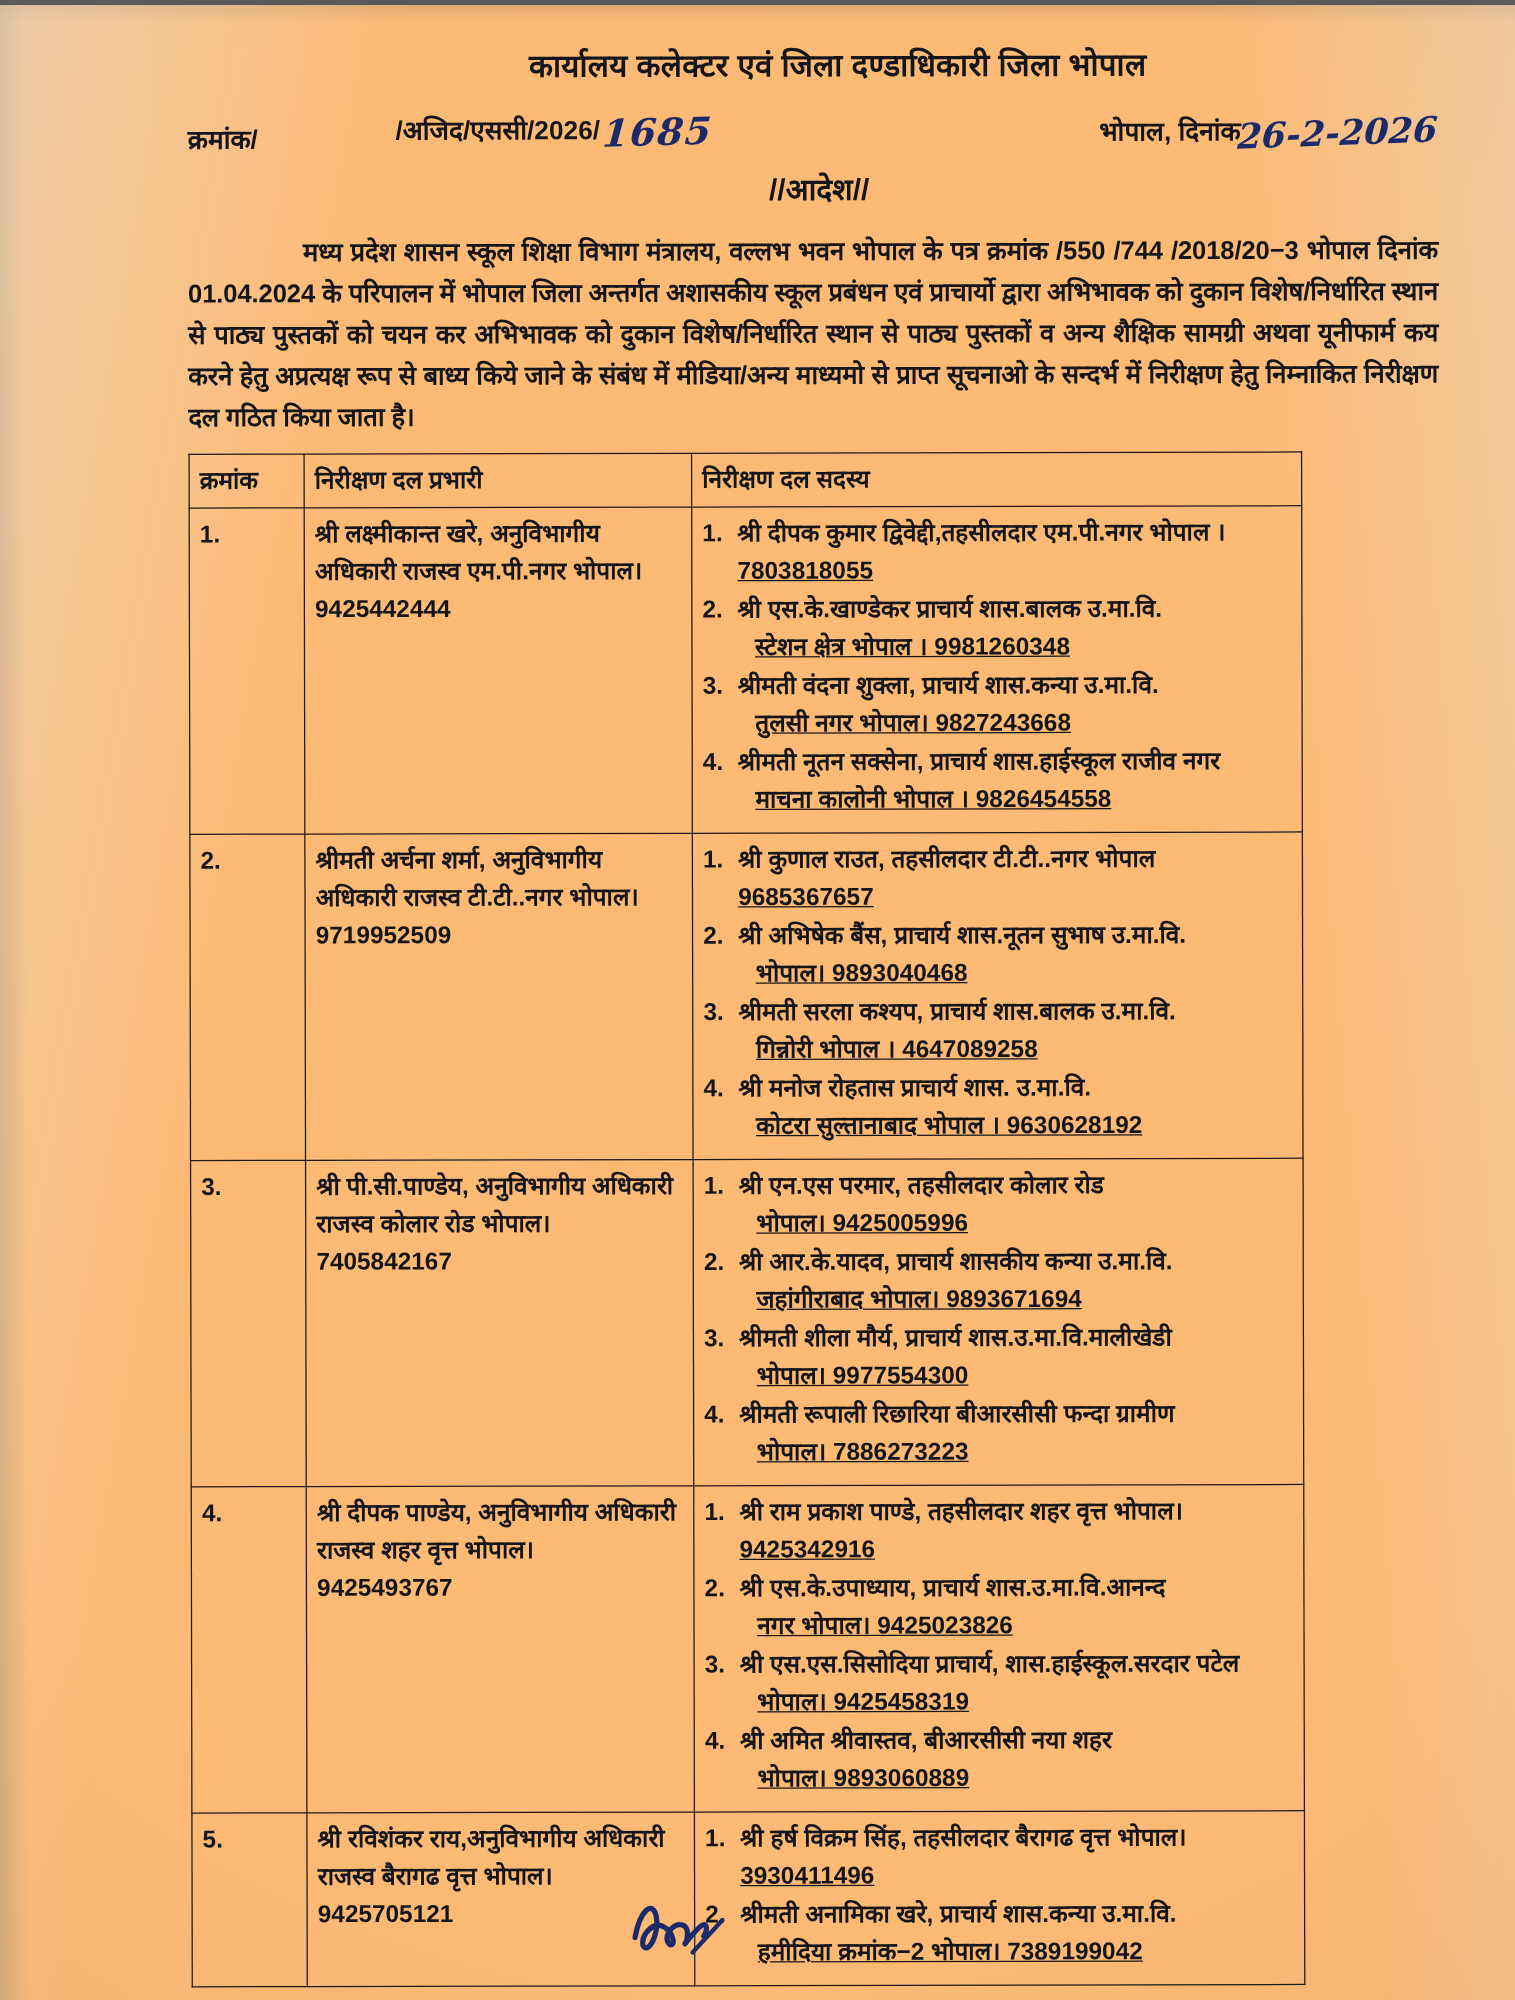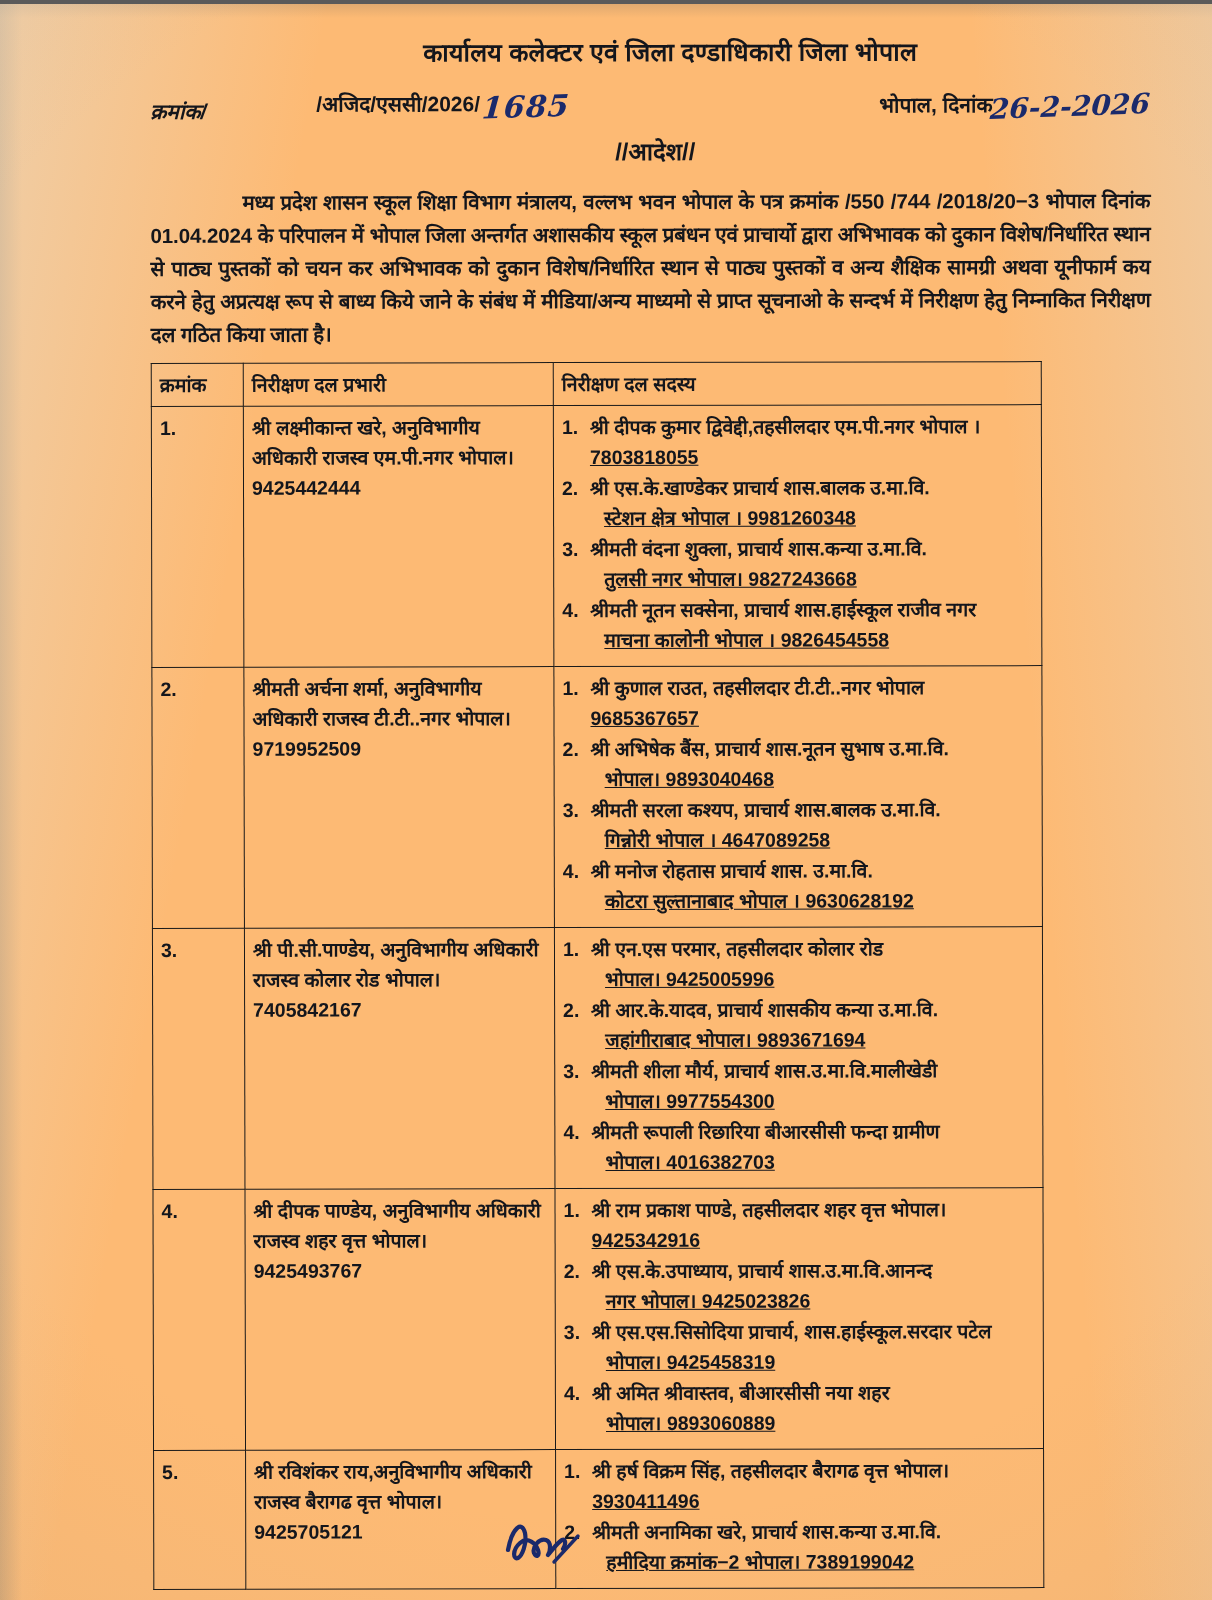--- a/index.html
+++ b/index.html
@@ -59,21 +59,21 @@
 
   .ref-line {
     display: flex;
     align-items: flex-end;
     margin-top: 14px;
     font-size: 21px;
     font-weight: 700;
     position: relative;
     min-height: 42px;
   }
-  .ref-label { flex: 0 0 auto; font-style: italic; }
+  .ref-label { flex: 0 0 auto; }
   .ref-mid {
     margin-left: 110px;
     display: flex;
     align-items: flex-start;
     gap: 2px;
   }
   .handwritten {
     font-family: "DejaVu Serif", serif;
     font-style: italic;
     color: #1b2a6b;
@@ -296,21 +296,21 @@
                 <li>
                   <span class="m-num">2.</span>
                   <span class="m-txt"><span>श्री आर.के.यादव, प्राचार्य शासकीय कन्या उ.मा.वि.</span><span class="l2 pad-left">जहांगीराबाद भोपाल। 9893671694</span></span>
                 </li>
                 <li>
                   <span class="m-num">3.</span>
                   <span class="m-txt"><span>श्रीमती शीला मौर्य, प्राचार्य शास.उ.मा.वि.मालीखेडी</span><span class="l2 pad-left">भोपाल। 9977554300</span></span>
                 </li>
                 <li>
                   <span class="m-num">4.</span>
-                  <span class="m-txt"><span>श्रीमती  रूपाली  रिछारिया  बीआरसीसी  फन्दा  ग्रामीण</span><span class="l2 pad-left">भोपाल। 4016382703</span></span>
+                  <span class="m-txt"><span>श्रीमती  रूपाली  रिछारिया  बीआरसीसी  फन्दा  ग्रामीण</span><span class="l2 pad-left">भोपाल। 7886273223</span></span>
                 </li>
               </ol>
             </td>
           </tr>
           <tr>
             <td class="sn-cell">4.</td>
             <td>
               <span class="lead-name">श्री दीपक पाण्डेय, अनुविभागीय अधिकारी राजस्व शहर वृत्त भोपाल।</span>
               <span class="lead-phone">9425493767</span>
             </td>

